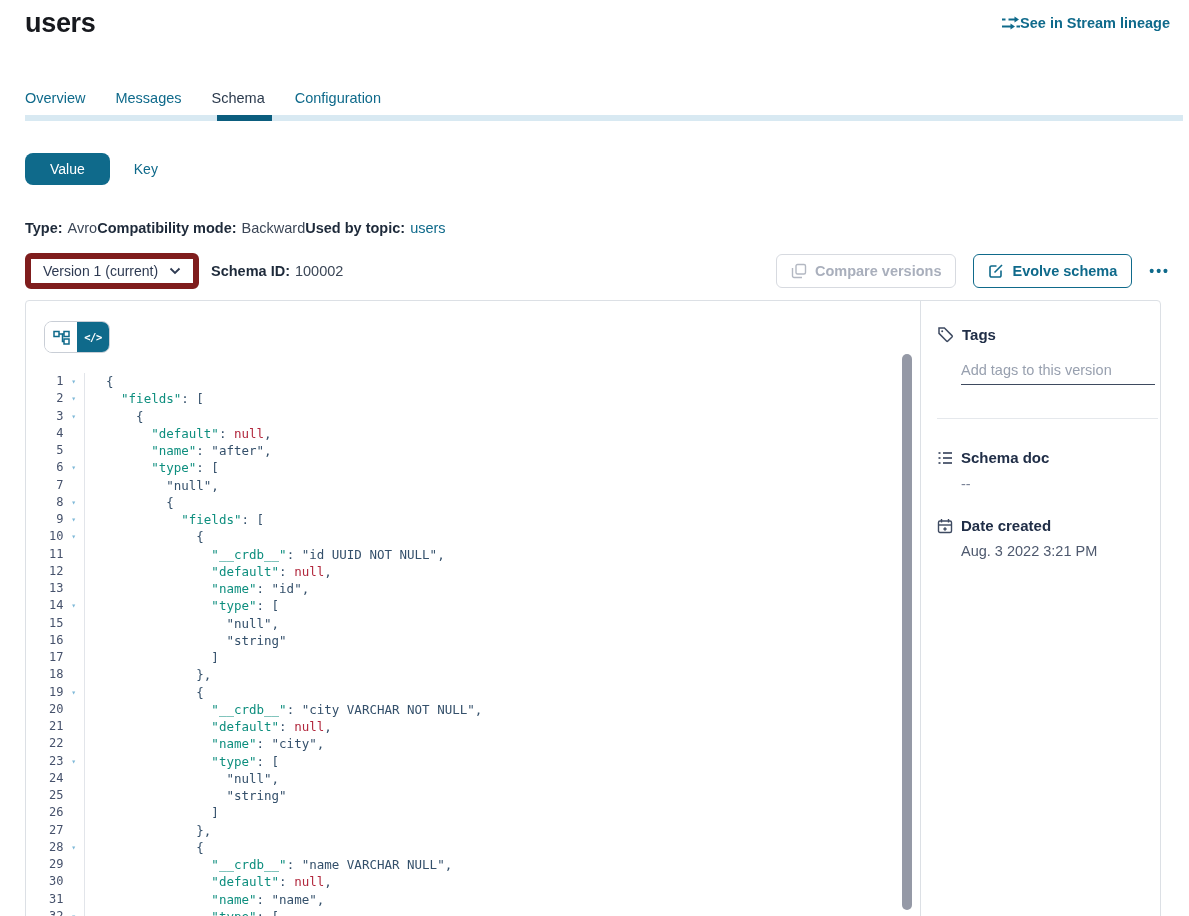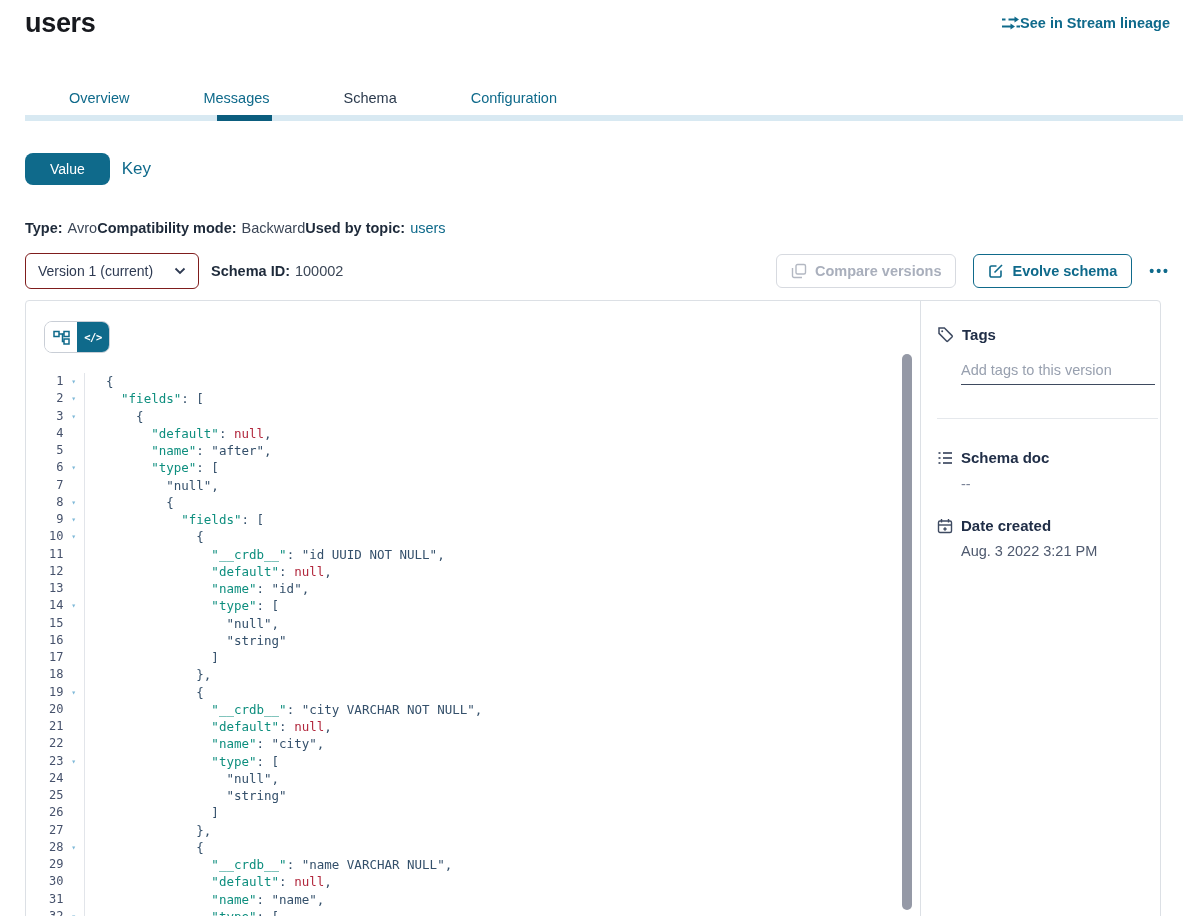--- a/index.html
+++ b/index.html
@@ -8,43 +8,43 @@
   .page { position:relative; width:1189px; height:916px; }
 
   
   .page-title { position:absolute; left:25px; top:8px; font-size:27px; font-weight:700;
     color:#17191e; letter-spacing:-0.3px; }
   .lineage-link { position:absolute; right:19px; top:15px; display:flex; align-items:center;
     color:#0F6A8B; font-size:14.5px; font-weight:600; cursor:pointer; }
 
   
   .tabs { position:absolute; left:25px; top:90px; display:flex; gap:30px; font-size:14.5px; }
-  .tab { color:#0F6A8B; cursor:pointer;margin-left:44px; }
+  .tab { color:#0F6A8B; cursor:pointer; }
   .tab.active { color:#2b3a4d; font-weight:500; }
   .tab-bar { position:absolute; left:25px; right:6px; top:115px; height:6px; background:#D8E9F2; }
   .tab-indicator { position:absolute; left:192px; top:0; width:55px; height:6px; background:#0B5D7E; }
 
   
   .vk-row { position:absolute; left:25px; top:153px; display:flex; align-items:center; }
   .value-btn { height:32px; min-width:56px; padding:0 25px; background:#0F6A8B; color:#fff;
     border:none; border-radius:8px; font-size:14px; font-family:inherit; cursor:pointer; }
-  .key-link { margin-left:12px; color:#0F6A8B; font-size:17px; cursor:pointer; }
+  .key-link { margin-left:24px; color:#0F6A8B; font-size:14px; cursor:pointer; }
 
   
   .meta-row { position:absolute; left:25px; top:220px; display:flex; gap:0; font-size:14.5px; }
   .meta-item { display:flex; gap:5px; align-items:baseline; }
   .meta-label { font-weight:700; color:#1E2A3A; }
   .meta-value { color:#3C4757; }
   .meta-link { color:#0F6A8B; cursor:pointer; }
 
   
   .version-bar { position:absolute; left:25px; right:19px; top:253px; height:36px; }
   .version-left { display:flex; align-items:center; gap:12px; }
   .version-select { display:flex; align-items:center; justify-content:space-between; width:174px;
-    height:36px; padding:0 12px; border:1px solid #7f1d1d; border-radius:6px; background:#fff;
+    height:36px; padding:0 12px; border:6px solid #7f1d1d; border-radius:6px; background:#fff;
     font-size:14px; color:#2E3A52; cursor:pointer; }
   .schema-id { display:flex; gap:5px; font-size:14.5px; align-items:baseline; }
   .version-actions { position:absolute; right:0; top:1px; display:flex; align-items:center; gap:17px; }
   .btn { display:flex; align-items:center; gap:8px; height:34px; padding:12px 14px; border-radius:6px;
     background:#fff; font-size:14.5px; font-family:inherit; cursor:pointer; }
   .btn-compare { border:1px solid #D7DAE0; color:#A9AFBC; font-weight:600; }
   .btn-evolve { border:1px solid #0F6A8B; color:#0F6A8B; font-weight:600; }
   .more-btn { color:#0F6A8B; font-size:14px; font-weight:700; letter-spacing:2px; cursor:pointer; }
 
   

